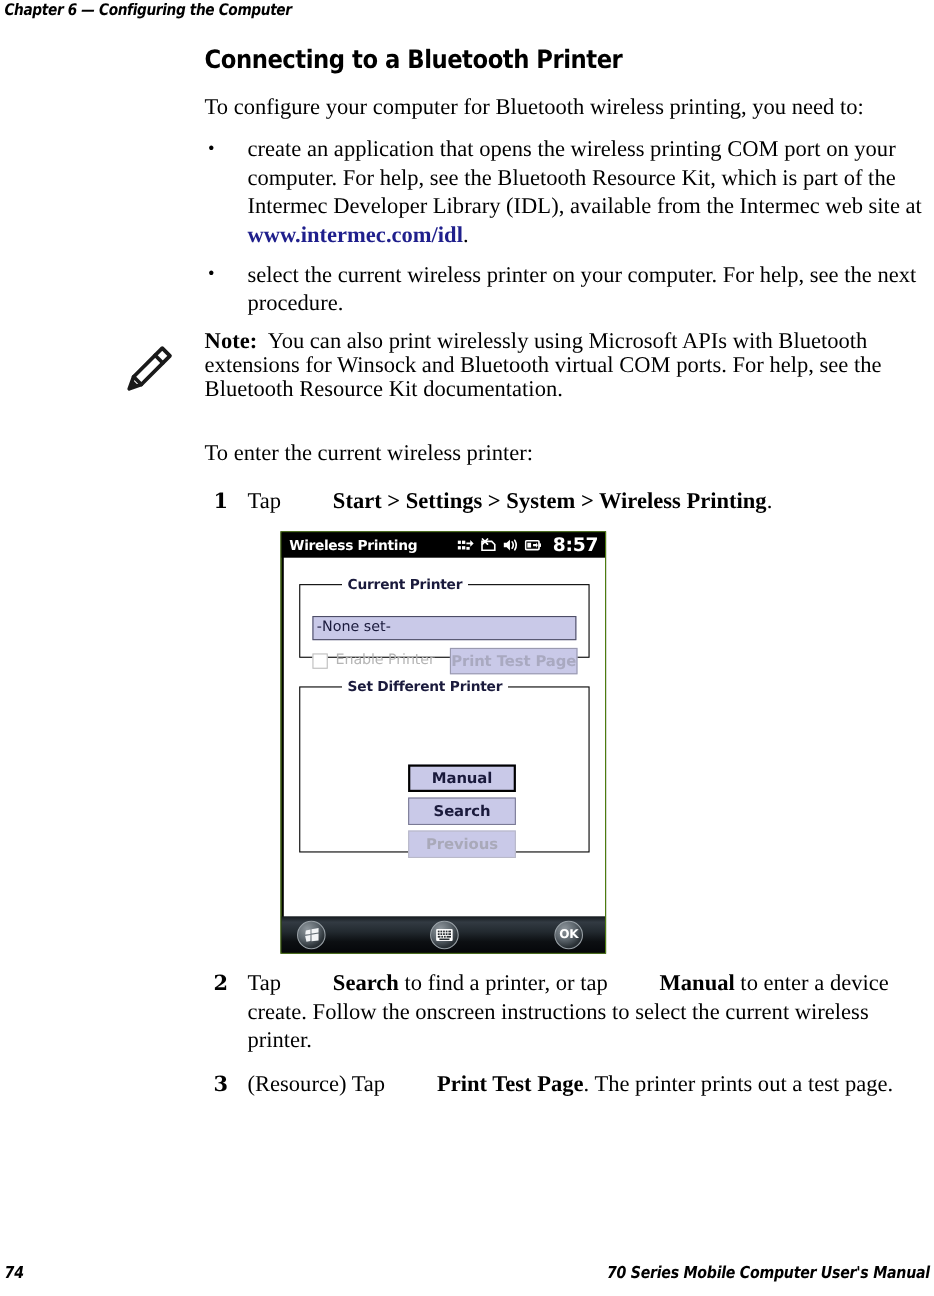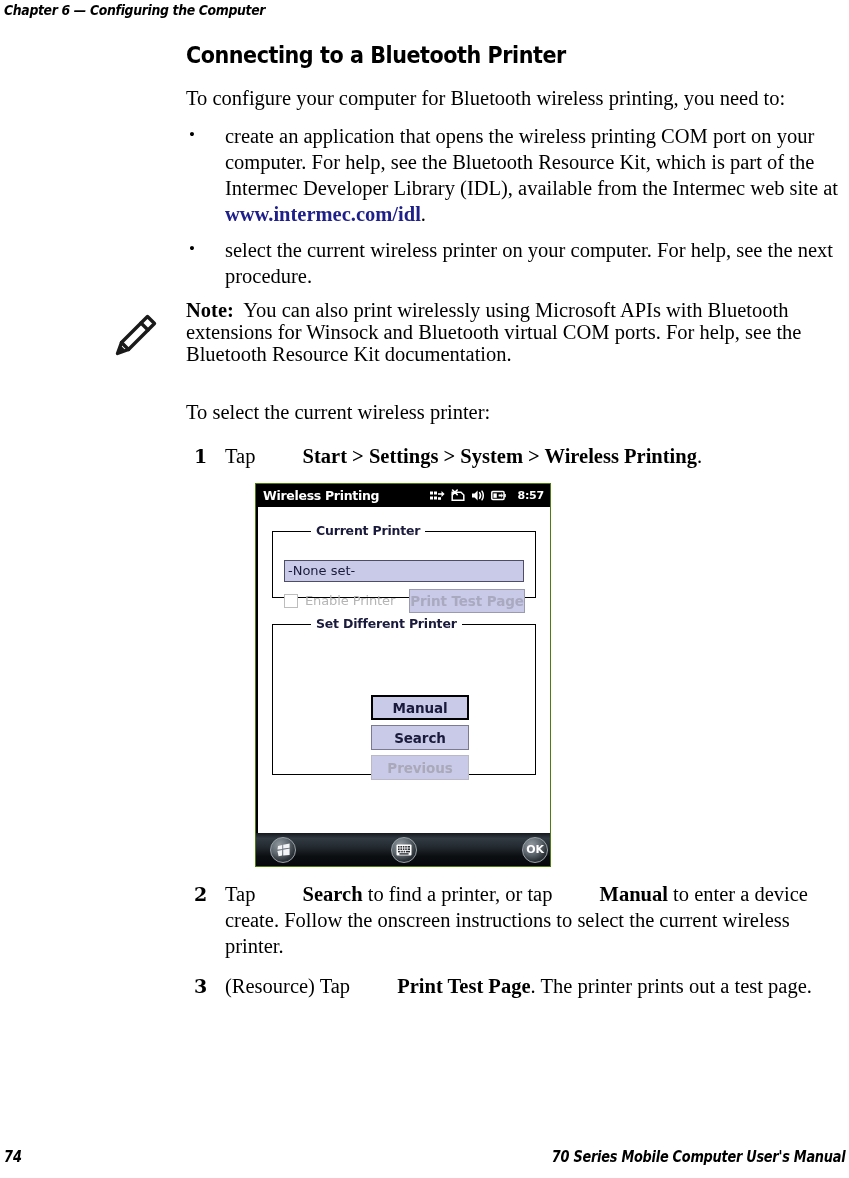--- a/index.html
+++ b/index.html
@@ -184,21 +184,21 @@
     white-space: nowrap;
   }
   .titlebar .tb-icons {
     margin-left: auto;
     display: flex;
     align-items: center;
     gap: 6px;
   }
   .titlebar .tb-icons svg { display: block; }
   .titlebar .tb-clock {
-    font-size: 11px;
+    font-size: 17px;
     font-weight: bold;
     margin-left: 5px;
     letter-spacing: -0.2px;
   }
 
   .screen {
     position: absolute;
     left: 2px;
     top: 23px;
     width: 292px;
@@ -316,21 +316,21 @@
     border-radius: 50%;
     background: radial-gradient(circle at 35% 28%, #8f979d 0%, #5d666d 42%, #2c3338 70%, #1b2024 100%);
     border: 1px solid #9aa2a8;
     box-sizing: border-box;
     display: flex;
     align-items: center;
     justify-content: center;
   }
   .tb-circle.start { left: 14px; }
   .tb-circle.kbd   { left: 135px; }
-  .tb-circle.ok    { right: 2px; }
+  .tb-circle.ok    { right: 20px; }
   .tb-circle .ok-text {
     color: #ffffff;
     font-size: 11px;
     font-weight: bold;
     letter-spacing: -0.3px;
   }
 </style>
 </head>
 <body>
 
@@ -358,21 +358,21 @@
           <path d="M39.5 7.5 L46.5 14.5 L20.5 40.5 L9.5 44.5 L13.5 33.5 Z"></path>
           <path d="M33.0 14.0 L40.0 21.0"></path>
           <path d="M13.5 33.5 L20.5 40.5"></path>
         </g>
         <path d="M9.5 44.5 L12.6 36.2 L17.8 41.4 Z" fill="#1a1a1a"></path>
       </svg>
     </span>
     <p class="note-text"><b>Note:</b>&nbsp; <span>You can also print wirelessly using Microsoft APIs with Bluetooth extensions for Winsock and Bluetooth virtual COM ports. For help, see the Bluetooth Resource Kit documentation.</span></p>
   </div>
 
-  <p class="para" style="margin-top:16px;">To select the current wireless printer:</p>
+  <p class="para" style="margin-top:16px;">To enter the current wireless printer:</p>
 
   <ol class="steps">
 
     <li>
       <span class="step-num">1</span><span>Tap </span><b>Start &gt; Settings &gt; System  &gt; Wireless Printing</b><span>.</span>
 
       <div class="device-wrap">
         <div class="device">
 
           <div class="titlebar">

